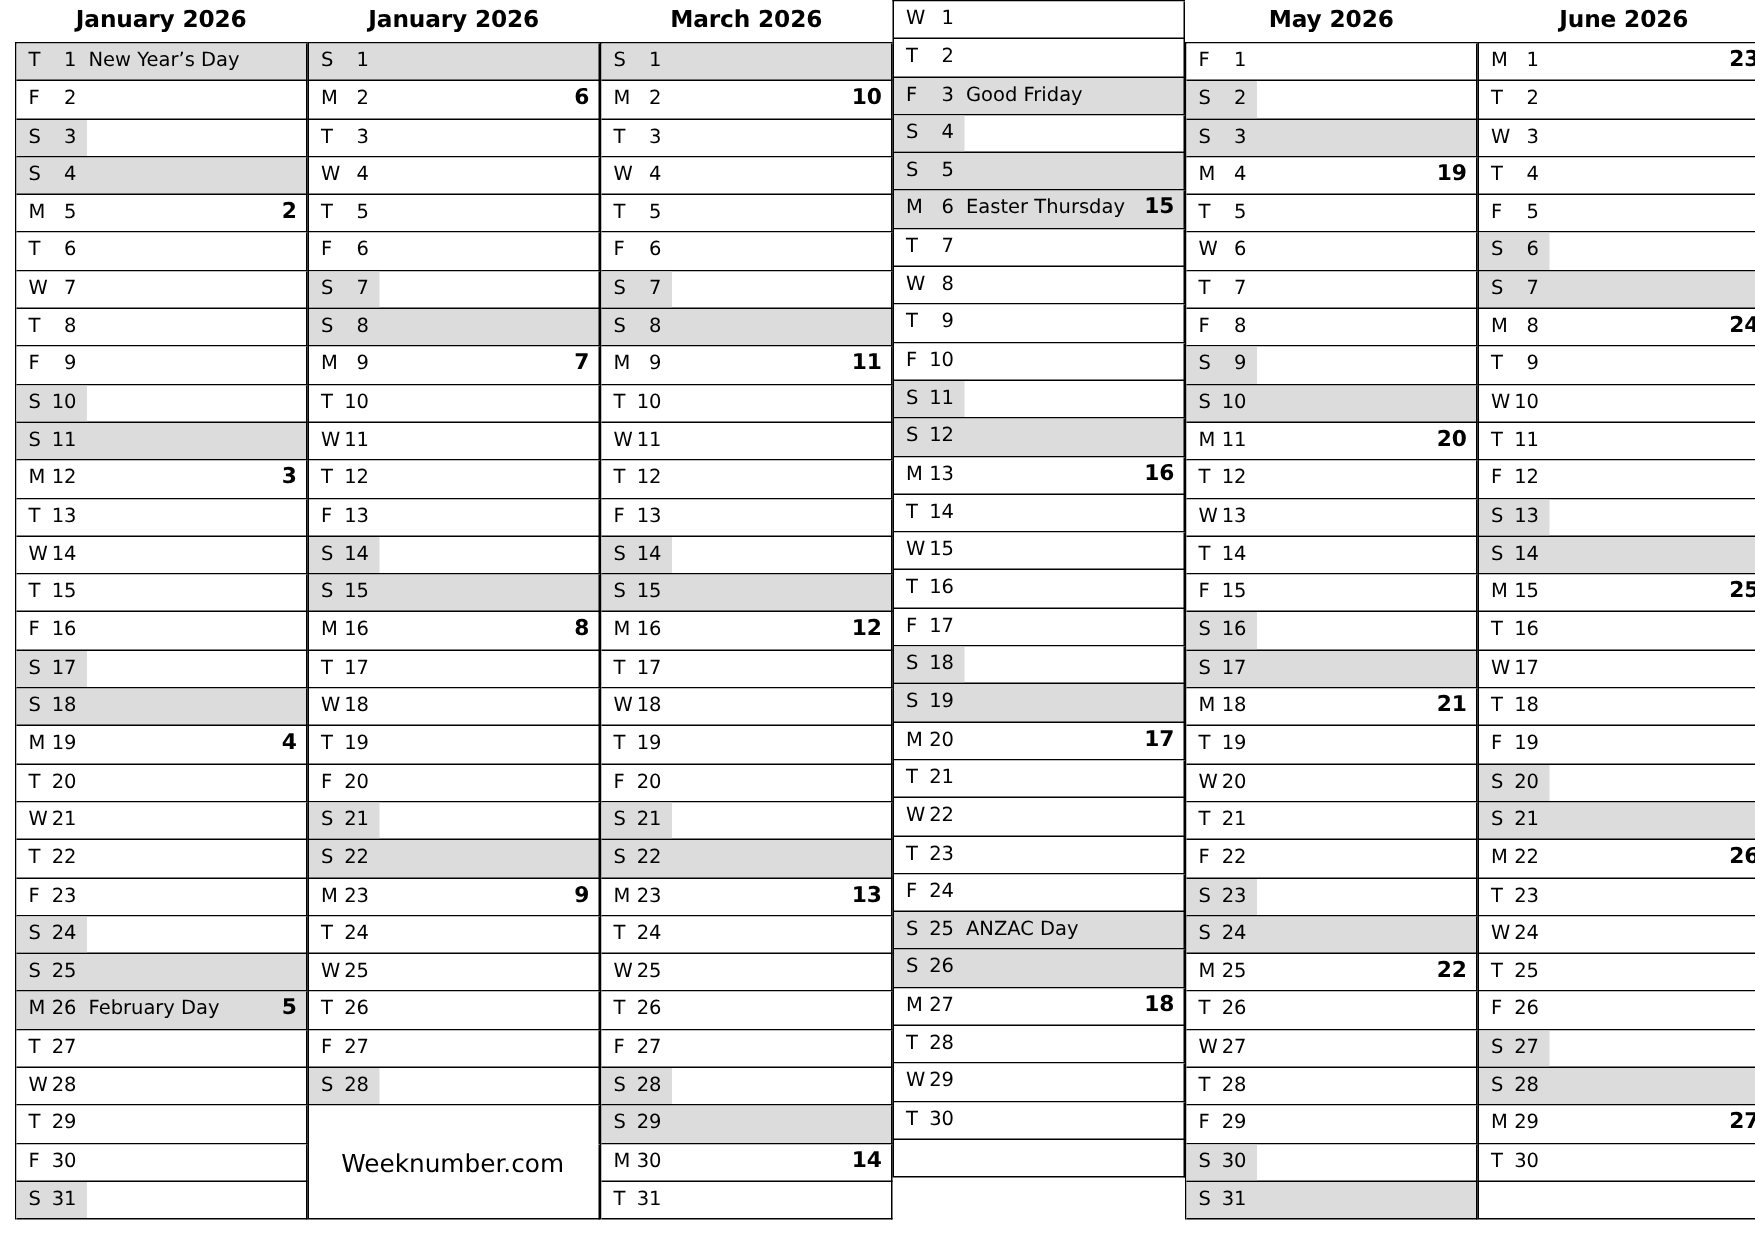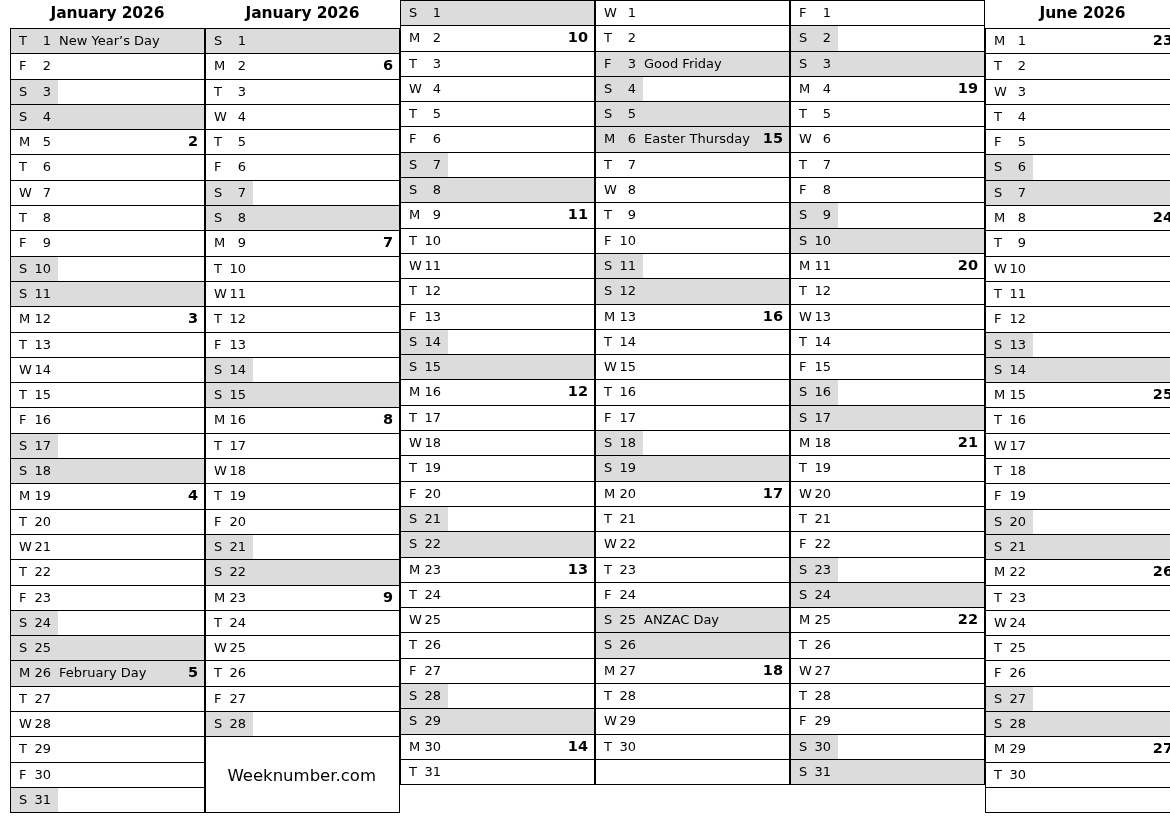--- a/index.html
+++ b/index.html
@@ -397,20 +397,21 @@
             <div class="sat-block"></div>
             <span class="dow">S</span>
             <span class="dnum">28</span>
           </div>
           <div class="day-row empty-row"></div>
           <div class="day-row empty-row"></div>
           <div class="day-row empty-row last-empty"></div>
         </div>
       </div>
       <div class="month-col">
+        <div class="month-header">March 2026</div>
         <div class="weeks-body">
           <div class="day-row shade-full">
             <span class="dow">S</span>
             <span class="dnum">1</span>
           </div>
           <div class="day-row">
             <span class="dow">M</span>
             <span class="dnum">2</span>
             <span class="wnum">10</span>
           </div>
@@ -669,20 +670,21 @@
             <span class="dnum">29</span>
           </div>
           <div class="day-row">
             <span class="dow">T</span>
             <span class="dnum">30</span>
           </div>
           <div class="day-row empty-row last-empty"></div>
         </div>
       </div>
       <div class="month-col">
+        <div class="month-header">May 2026</div>
         <div class="weeks-body">
           <div class="day-row">
             <span class="dow">F</span>
             <span class="dnum">1</span>
           </div>
           <div class="day-row">
             <div class="sat-block"></div>
             <span class="dow">S</span>
             <span class="dnum">2</span>
           </div>

